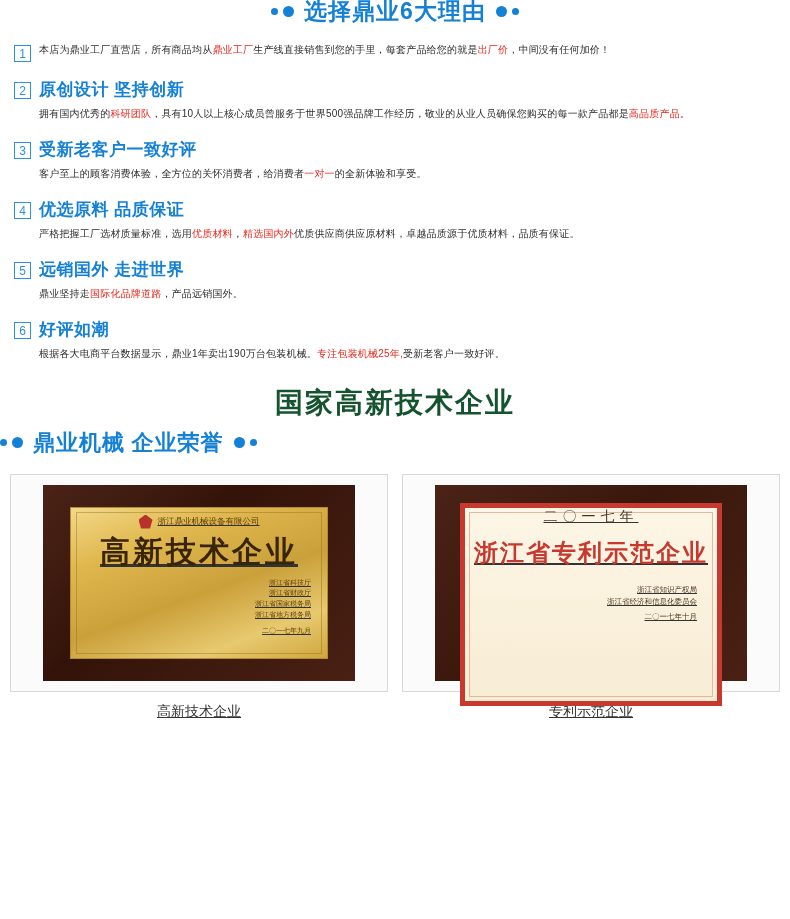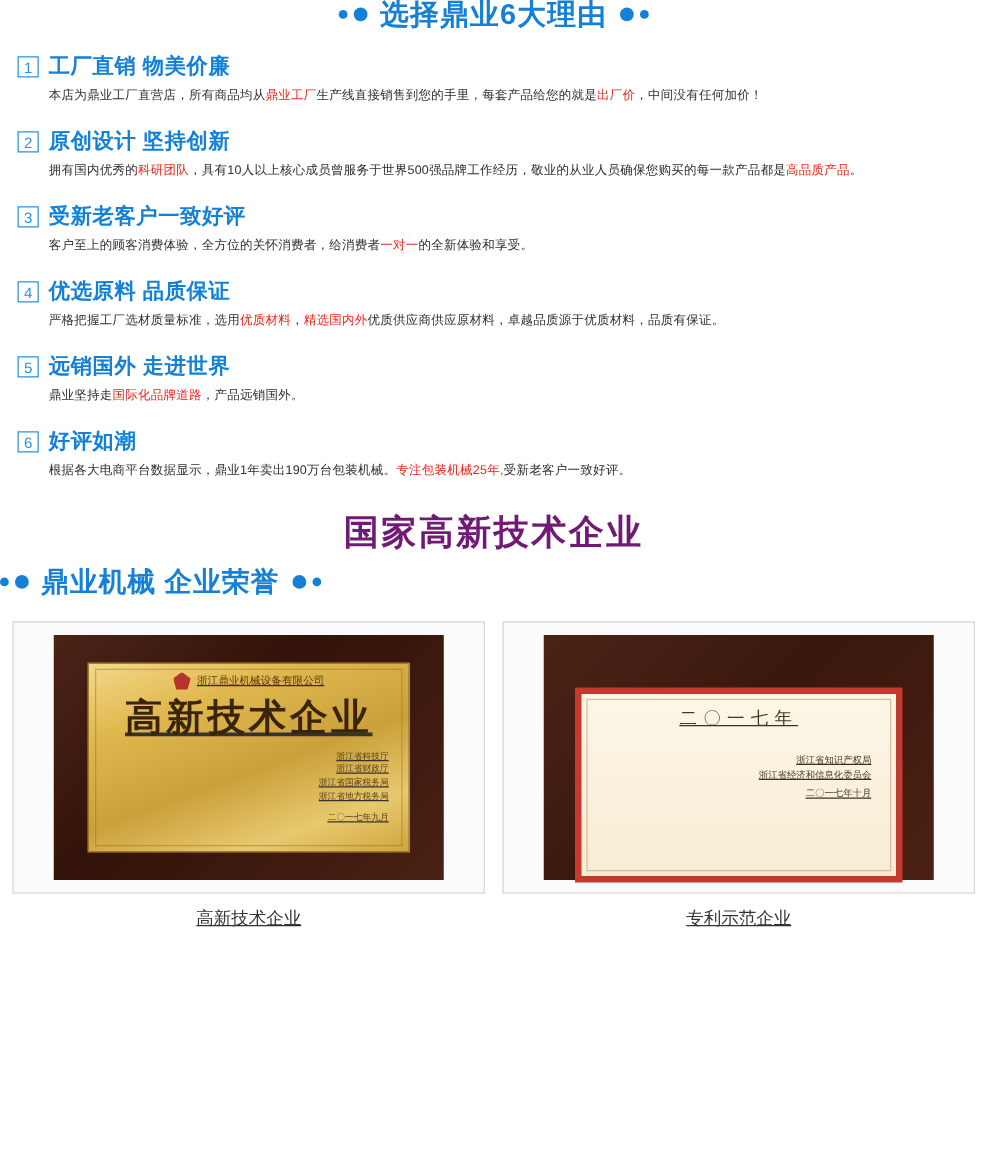--- a/index.html
+++ b/index.html
@@ -97,21 +97,21 @@
   }
 
   
   .honor {
     margin-top: 24px;
   }
   .honor-main-title {
     text-align: center;
     font-size: 28px;
     font-weight: bold;
-    color: #701a75;
+    color: #14532d;
     letter-spacing: 2px;
     line-height: 1.2;
   }
   .honor-sub {
     display: flex;
     align-items: center;
     justify-content: flex-start;
     gap: 10px;
     margin-top: 12px;
     font-family: Liberation Serif, serif;
@@ -231,29 +231,29 @@
     width: 312px;
     height: 196px;
     background: linear-gradient(135deg,#4b2317 0%, #3a170c 45%, #4a2014 100%);
     display: flex;
     align-items: center;
     justify-content: center;
     box-sizing: border-box;
   }
   .cream-plate {
     width: 262px;
-    height: 156px;
+    height: 203px;
     background: linear-gradient(180deg,#fdf6e6 0%, #f7ecd4 100%);
     border: 5px solid #c7382f;
     box-sizing: border-box;
     position: relative;
     display: flex;
     flex-direction: column;
     align-items: center;
-    padding-top: 11px;
+    padding-top: 0;
     margin-top: 44px;
   }
   .cream-plate:after {
     content: "";
     position: absolute;
     left: 4px; right: 4px; top: 4px; bottom: 4px;
     border: 1px solid #e0b9a0;
     pointer-events: none;
   }
   .cp-year {
@@ -308,21 +308,20 @@
       <span class="dot-lg"></span>
       <span class="dot-sm"></span>
     </span>
   </div>
 
   <div class="reasons">
 
     <div class="reason">
       <span class="reason-num">1</span>
       <div class="reason-body">
-        <div class="reason-title">工厂直销 物美价廉</div>
         <div class="reason-desc"><span>本店为鼎业工厂直营店，所有商品均从</span><span class="hl">鼎业工厂</span><span>生产线直接销售到您的手里，每套产品给您的就是</span><span class="hl">出厂价</span><span>，中间没有任何加价！</span></div>
       </div>
     </div>
 
     <div class="reason">
       <span class="reason-num">2</span>
       <div class="reason-body">
         <div class="reason-title">原创设计 坚持创新</div>
         <div class="reason-desc"><span>拥有国内优秀的</span><span class="hl">科研团队</span><span>，具有10人以上核心成员曾服务于世界500强品牌工作经历，敬业的从业人员确保您购买的每一款产品都是</span><span class="hl">高品质产品</span><span>。</span></div>
       </div>
@@ -397,20 +396,21 @@
           </div>
         </div>
         <div class="cert-caption">高新技术企业</div>
       </div>
 
       <div class="cert">
         <div class="cert-frame">
           <div class="plaque2">
             <div class="cream-plate">
               <div class="cp-year">二〇一七年</div>
+              <div class="cp-title">浙江省专利示范企业</div>
               <div class="cp-sub" style="white-space:pre-line;">浙江省知识产权局
 浙江省经济和信息化委员会</div>
               <div class="cp-date">二〇一七年十月</div>
             </div>
           </div>
         </div>
         <div class="cert-caption">专利示范企业</div>
       </div>
 
     </div>

